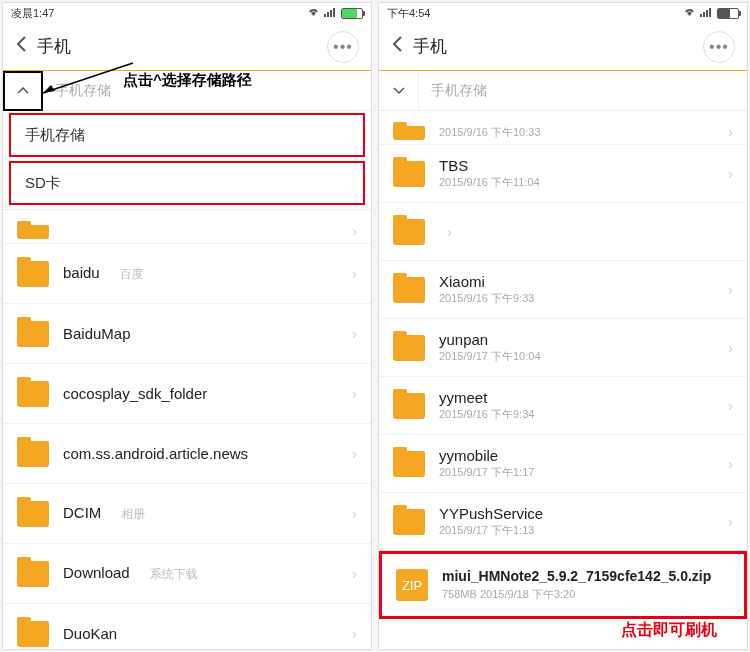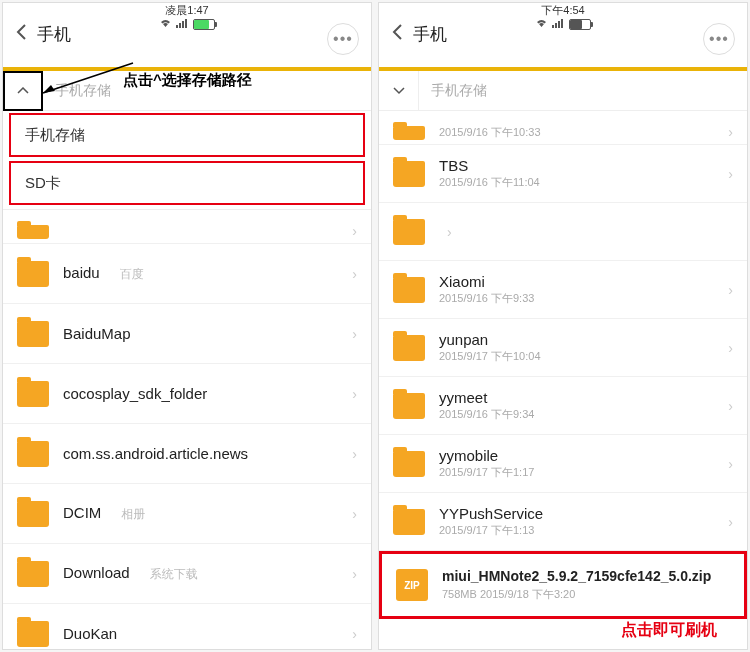--- a/index.html
+++ b/index.html
@@ -1,39 +1,39 @@
 <!DOCTYPE html>
 <html><head>
 <meta charset="utf-8">
 <style>
   * { margin: 0; padding: 0; box-sizing: border-box; }
   body { background: #f5f5f5; font-family: -apple-system, "Helvetica Neue", Arial, sans-serif; width: 750px; height: 652px; display: flex; gap: 6px; padding: 2px; }
   .phone { background: #fff; flex: 1; display: flex; flex-direction: column; border: 1px solid #ddd; position: relative; overflow: hidden; }
-  .status-bar { height: 20px; display: flex; align-items: center; justify-content: space-between; padding: 0 8px; font-size: 11px; color: #333; flex-direction: column; }
+  .status-bar { height: 20px; display: flex; align-items: center; justify-content: space-between; padding: 0 8px; font-size: 11px; color: #333; }
   .status-icons { display: flex; align-items: center; gap: 4px; }
   .battery { width: 22px; height: 11px; border: 1px solid #555; border-radius: 2px; position: relative; }
   .battery::after { content: ''; position: absolute; right: -3px; top: 2px; width: 2px; height: 5px; background: #555; border-radius: 0 1px 1px 0; }
   .battery-fill { height: 100%; background: #4bd964; border-radius: 1px; }
-  .header { height: 48px; display: flex; padding: 0 12px; border-bottom: 4px solid #eab308; gap: 10px; position: relative; }
+  .header { height: 48px; display: flex; align-items: center; padding: 0 12px; border-bottom: 1px solid #eab308; gap: 10px; position: relative; }
   .back-btn { font-size: 20px; color: #555; cursor: pointer; }
   .header-title { font-size: 17px; color: #222; }
   .more-btn { margin-left: auto; width: 32px; height: 32px; border: 1px solid #ddd; border-radius: 50%; display: flex; align-items: center; justify-content: center; font-size: 16px; color: #888; letter-spacing: 1px; cursor: pointer; }
   .breadcrumb { height: 40px; display: flex; align-items: center; border-bottom: 1px solid #eee; }
   .bc-chevron { width: 40px; height: 40px; display: flex; align-items: center; justify-content: center; font-size: 13px; color: #666; border-right: 1px solid #eee; cursor: pointer; position: relative; }
   .bc-chevron.boxed { border: 2px solid #000; }
   .bc-path { padding-left: 12px; font-size: 14px; color: #aaa; }
   .dropdown-menu { border-bottom: 1px solid #eee; }
   .dropdown-item { height: 44px; display: flex; align-items: center; padding-left: 14px; font-size: 15px; color: #333; border-bottom: 1px solid #f2f2f2; cursor: pointer; }
   .dropdown-item.red-box { border: 2px solid #e60012; margin: 2px 6px 4px 6px; }
   .list { flex: 1; overflow: hidden; }
   .row { display: flex; align-items: center; height: 60px; padding: 0 14px; border-bottom: 1px solid #f0f0f0; cursor: pointer; }
   .row.compact { height: 58px; }
   .ficon { width: 32px; height: 26px; background: #f5a623; border-radius: 2px 2px 3px 3px; position: relative; margin-right: 14px; flex-shrink: 0; }
   .ficon::before { content: ''; position: absolute; top: -4px; left: 0; width: 14px; height: 5px; background: #f5a623; border-radius: 2px 2px 0 0; }
-  .zicon { width: 32px; height: 32px; background: #f5a623; border-radius: 3px; display: flex; align-items: center; justify-content: center; color: #fff; font-size: 10px; font-weight: bold; margin-right: 14px; flex-shrink: 0; }
+  .zicon { width: 32px; height: 32px; background: #f5a623; border-radius: 3px; display: flex; align-items: center; justify-content: center; color: #fff; font-size: 13px; font-weight: normal; margin-right: 14px; flex-shrink: 0; }
   .rtext { flex: 1; min-width: 0; }
   .rname { font-size: 15px; color: #222; white-space: nowrap; overflow: hidden; text-overflow: ellipsis; }
   .rname.wrap { white-space: normal; line-height: 1.25; font-size: 14px; font-weight: bold; }
   .rsub { font-size: 11px; color: #aaa; margin-top: 1px; }
   .rdesc { font-size: 12px; color: #bbb; margin-left: 20px; }
   .chev { color: #ccc; font-size: 14px; margin-left: 8px; }
   .row.red-box { border: 3px solid #e60012; }
   .row.partial { height: 34px; align-items: flex-end; padding-bottom: 4px; }
   .annotation { position: absolute; font-size: 15px; font-weight: bold; color: #000; pointer-events: none; z-index: 50; }
   .arrow-line { position: absolute; pointer-events: none; z-index: 40; }

